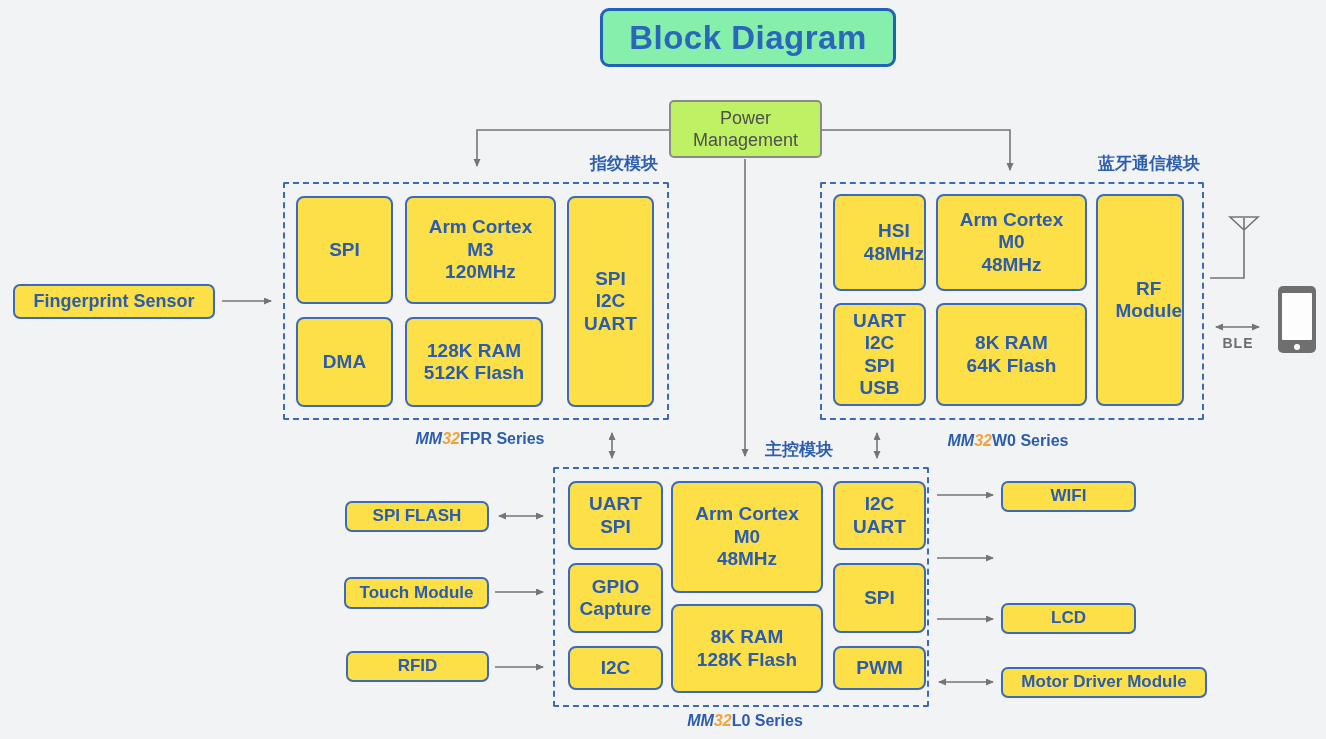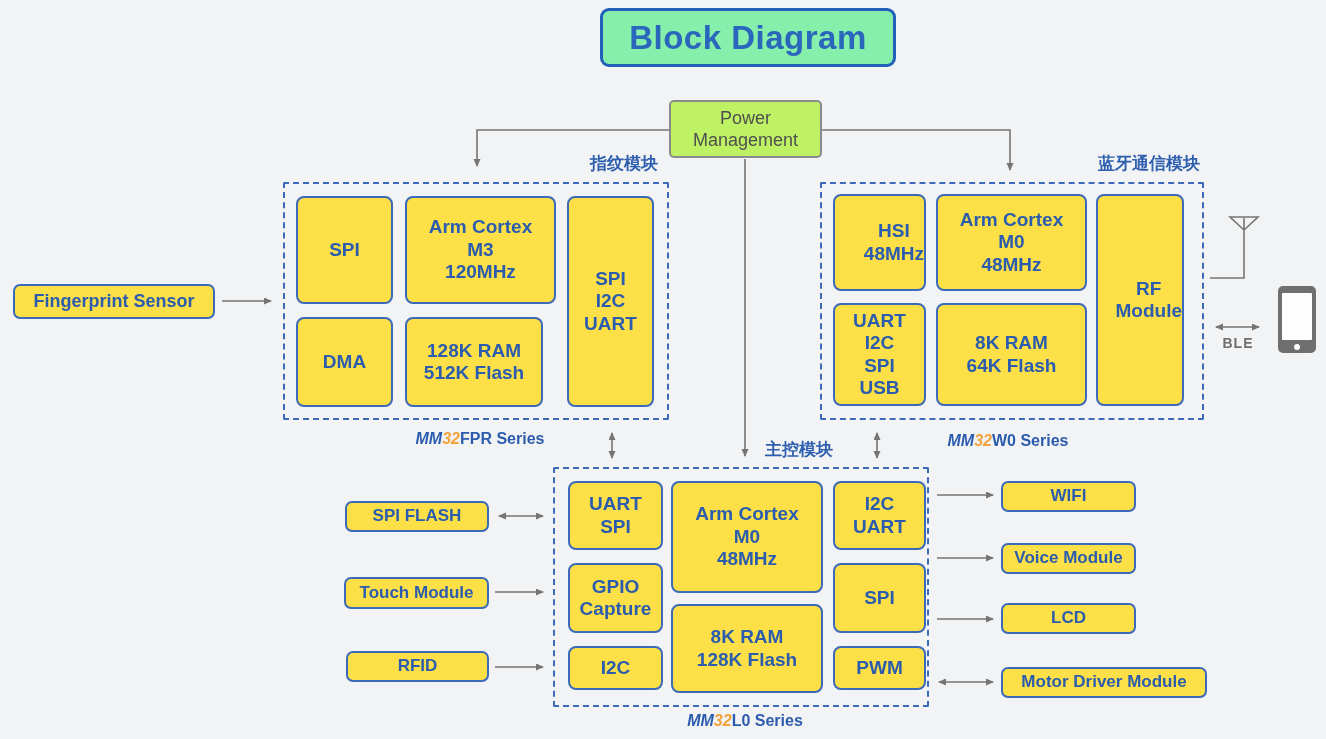--- a/index.html
+++ b/index.html
@@ -184,21 +184,20 @@
   <div class="abs b" style="left:833px;top:646px;width:93px;height:44px;">PWM</div>
   <div class="abs series" style="left:745px;top:712px;">
     <span class="mm">MM</span><span class="num">32</span><span class="rest">L0 Series</span>
   </div>
 
   <div class="abs b b-ext" style="left:13px;top:284px;width:202px;height:35px;">Fingerprint Sensor</div>
   <div class="abs b b-sm" style="left:345px;top:501px;width:144px;height:31px;">SPI FLASH</div>
   <div class="abs b b-sm" style="left:344px;top:577px;width:145px;height:32px;">Touch Module</div>
   <div class="abs b b-sm" style="left:346px;top:651px;width:143px;height:31px;">RFID</div>
   <div class="abs b b-sm" style="left:1001px;top:481px;width:135px;height:31px;">WIFI</div>
-  <div class="abs b b-sm" style="left:1001px;top:543px;width:135px;height:31px;">Voice Module</div>
   <div class="abs b b-sm" style="left:1001px;top:603px;width:135px;height:31px;">LCD</div>
   <div class="abs b b-sm" style="left:1001px;top:667px;width:206px;height:31px;">Motor Driver Module</div>
 
   <div class="abs ble-label" style="left:1214px;top:303px;width:48px;margin-top:32px;">BLE</div>
   <div class="abs phone">
     <div class="screen"></div>
     <div class="home"></div>
   </div>
 
 </div>

